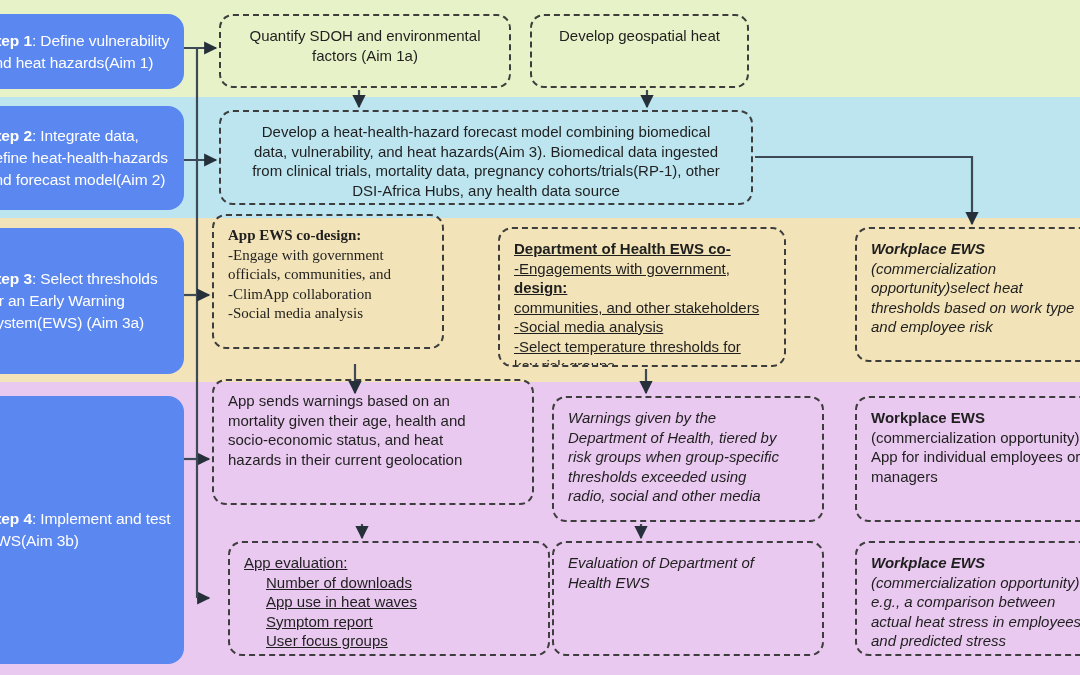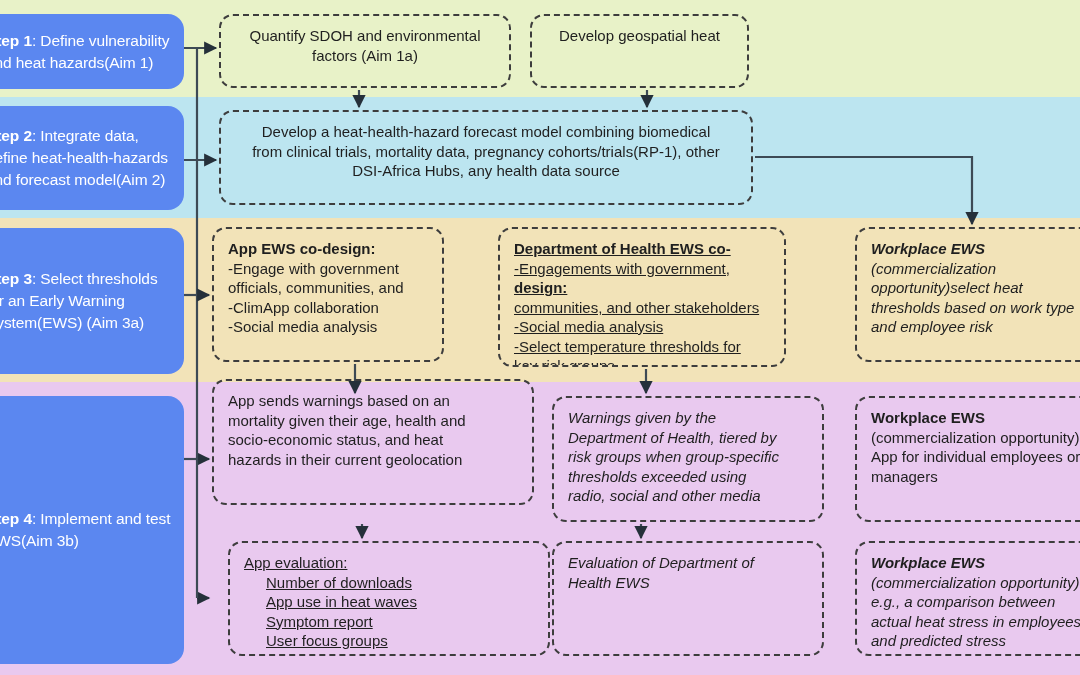--- a/index.html
+++ b/index.html
@@ -72,21 +72,21 @@
   .node .ital { font-style: italic; }
   .node .bold-ital { font-weight: bold; font-style: italic; }
   .node .indent { padding-left: 22px; }
 
   
   #n-sdoh  { left: 219px; top: 14px;  width: 292px; height: 74px; }
   #n-geo   { left: 530px; top: 14px;  width: 219px; height: 74px; gap: 44px; }
   
   #n-model { left: 219px; top: 110px; width: 534px; height: 95px; }
   
-  #n-app-co   { left: 212px; top: 227px; width: 232px; height: 135px; }
+  #n-app-co   { left: 212px; top: 214px; width: 232px; height: 135px; font-family: Liberation Serif, serif; }
   #n-doh-co   { left: 498px; top: 227px; width: 288px; height: 140px; text-decoration: underline; }
   #n-work-co  { left: 855px; top: 227px; width: 260px; height: 135px; }
   
   #n-app-warn  { left: 212px; top: 379px; width: 322px; height: 126px; }
   #n-doh-warn  { left: 552px; top: 396px; width: 272px; height: 126px; }
   #n-work-warn { left: 855px; top: 396px; width: 260px; height: 126px; }
   
   #n-app-eval  { left: 228px; top: 541px; width: 322px; height: 115px; text-decoration: underline; }
   #n-doh-eval  { left: 552px; top: 541px; width: 272px; height: 115px; }
   #n-work-eval { left: 855px; top: 541px; width: 260px; height: 115px; }
@@ -157,20 +157,21 @@
     <span class="line">factors (Aim 1a)</span>
   </div>
 
   <div class="node center" id="n-geo">
     <span class="line">Develop geospatial heat</span>
     <span class="line">hazard maps(Aim 1b)</span>
   </div>
 
   <div class="node center" id="n-model">
     <span class="line">Develop a heat-health-hazard forecast model combining biomedical</span>
+    <span class="line">data, vulnerability, and heat hazards(Aim 3). Biomedical data ingested</span>
     <span class="line">from clinical trials, mortality data, pregnancy cohorts/trials(RP-1), other</span>
     <span class="line">DSI-Africa Hubs, any health data source</span>
   </div>
 
   <div class="node" id="n-app-co">
     <span class="line"><b>App EWS co-design:</b></span>
     <span class="line">-Engage with government</span>
     <span class="line">officials, communities, and</span>
     <span class="line">-ClimApp collaboration</span>
     <span class="line">-Social media analysis</span>

